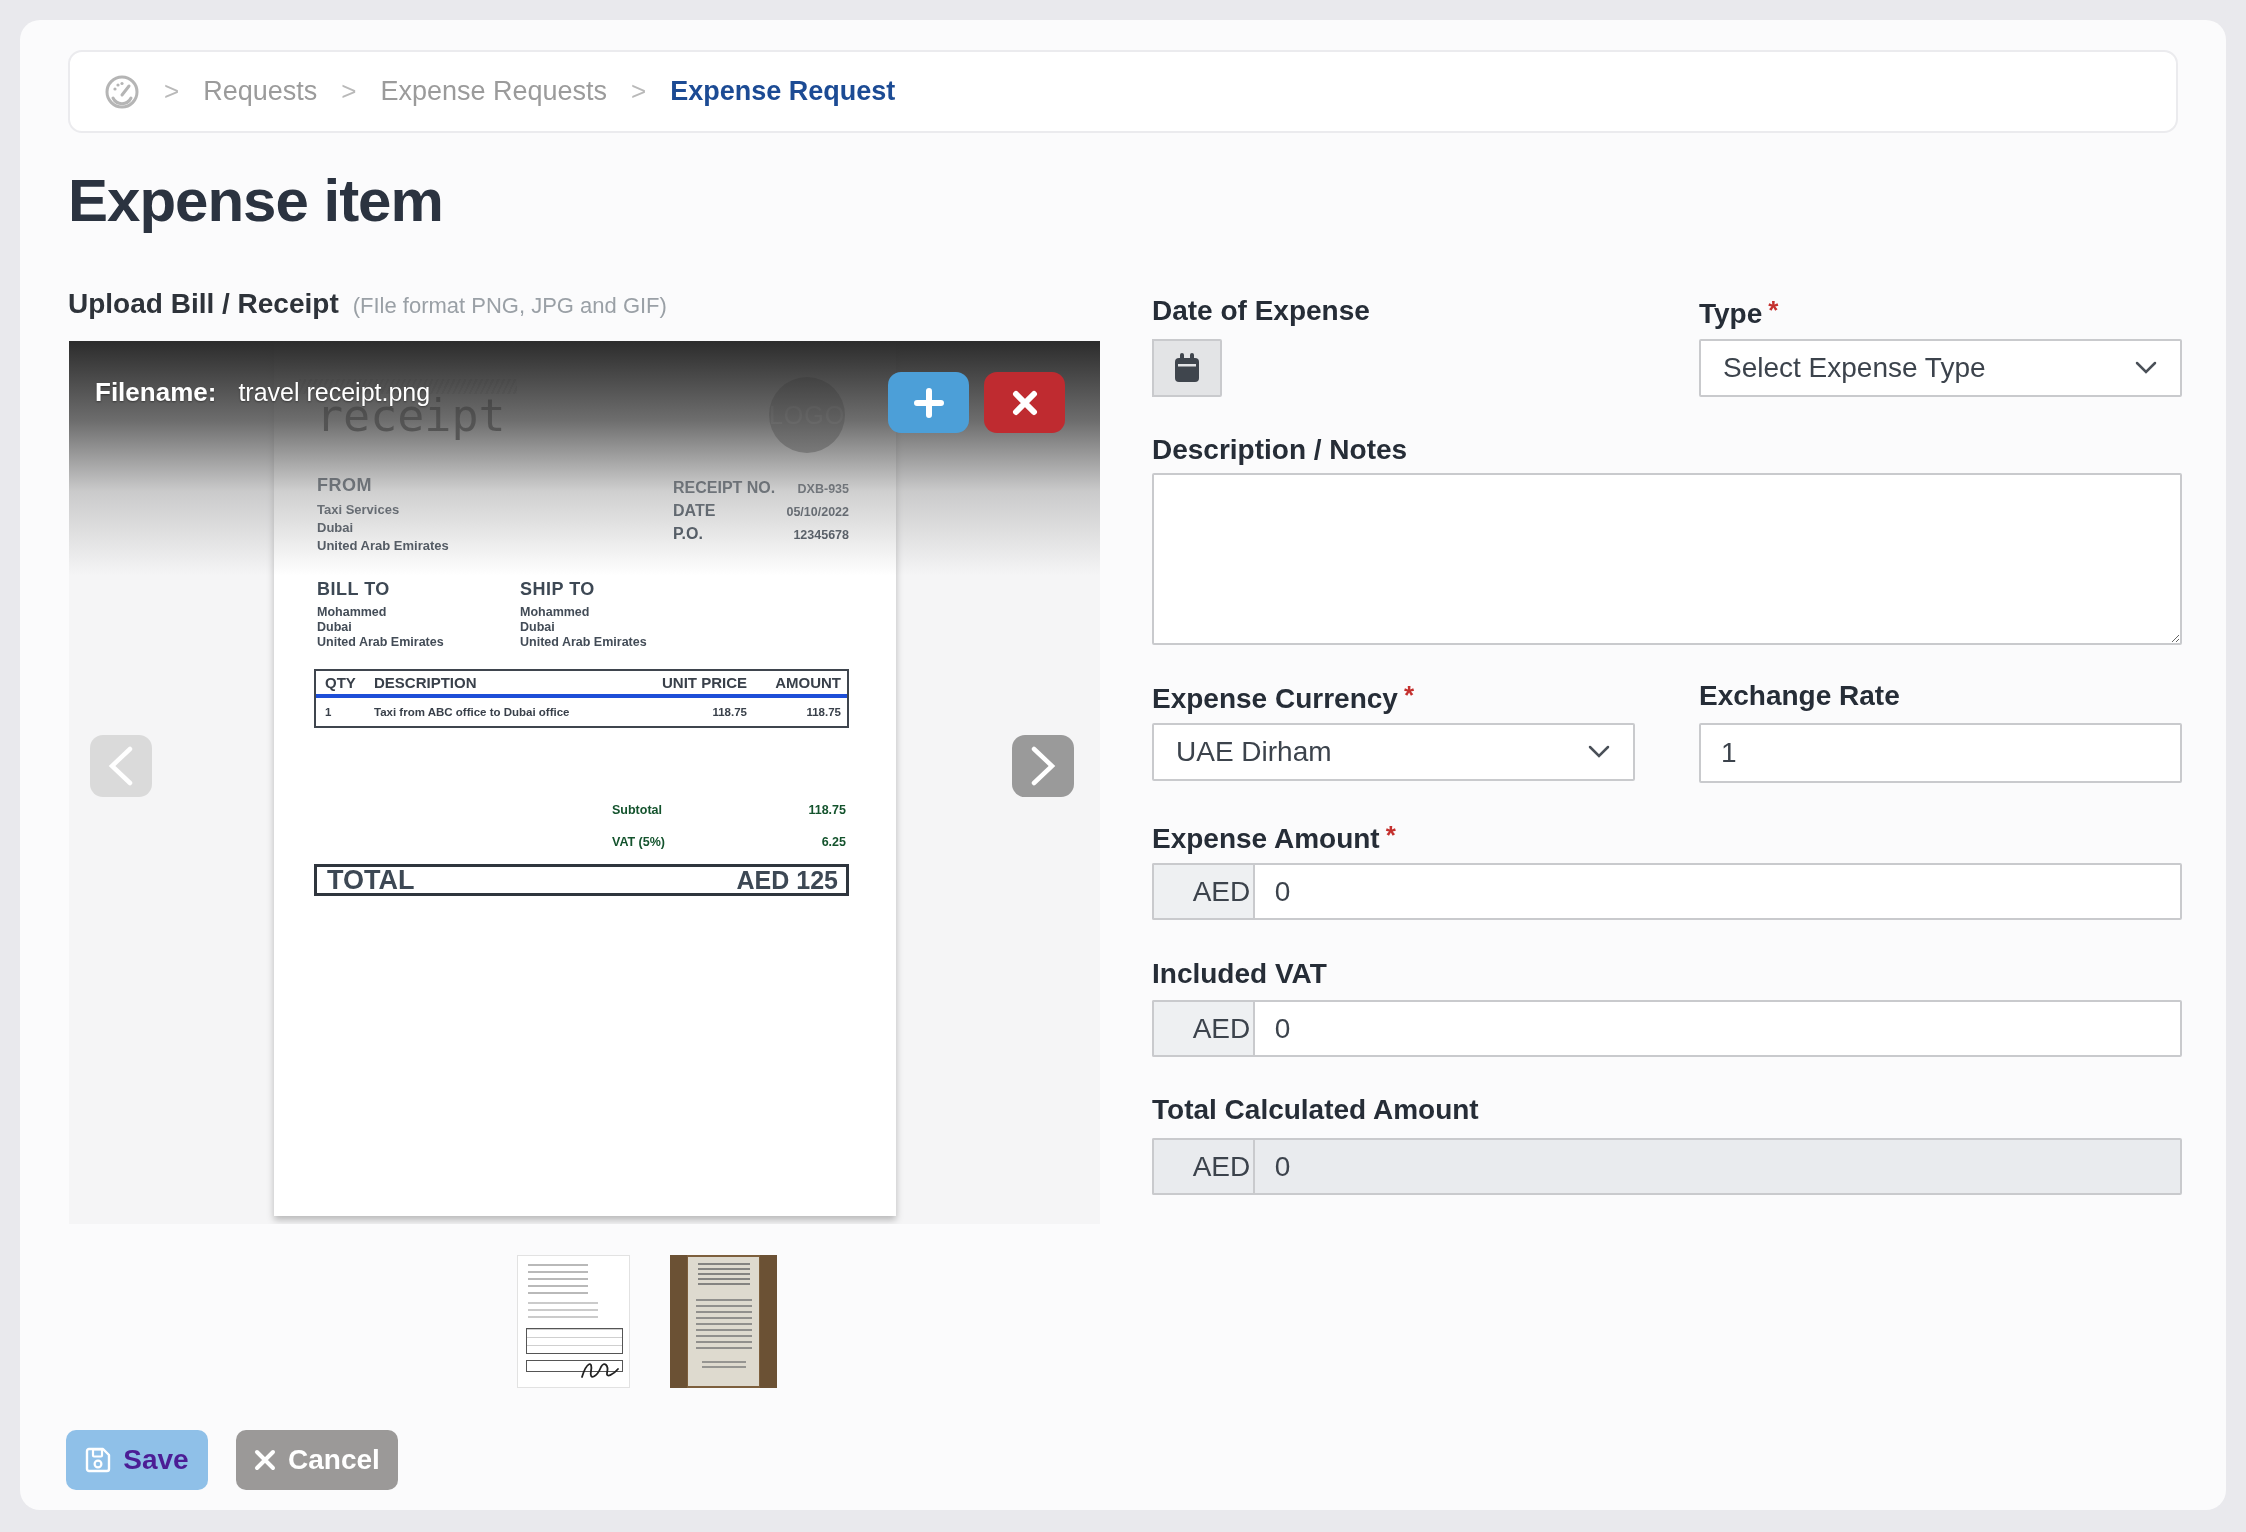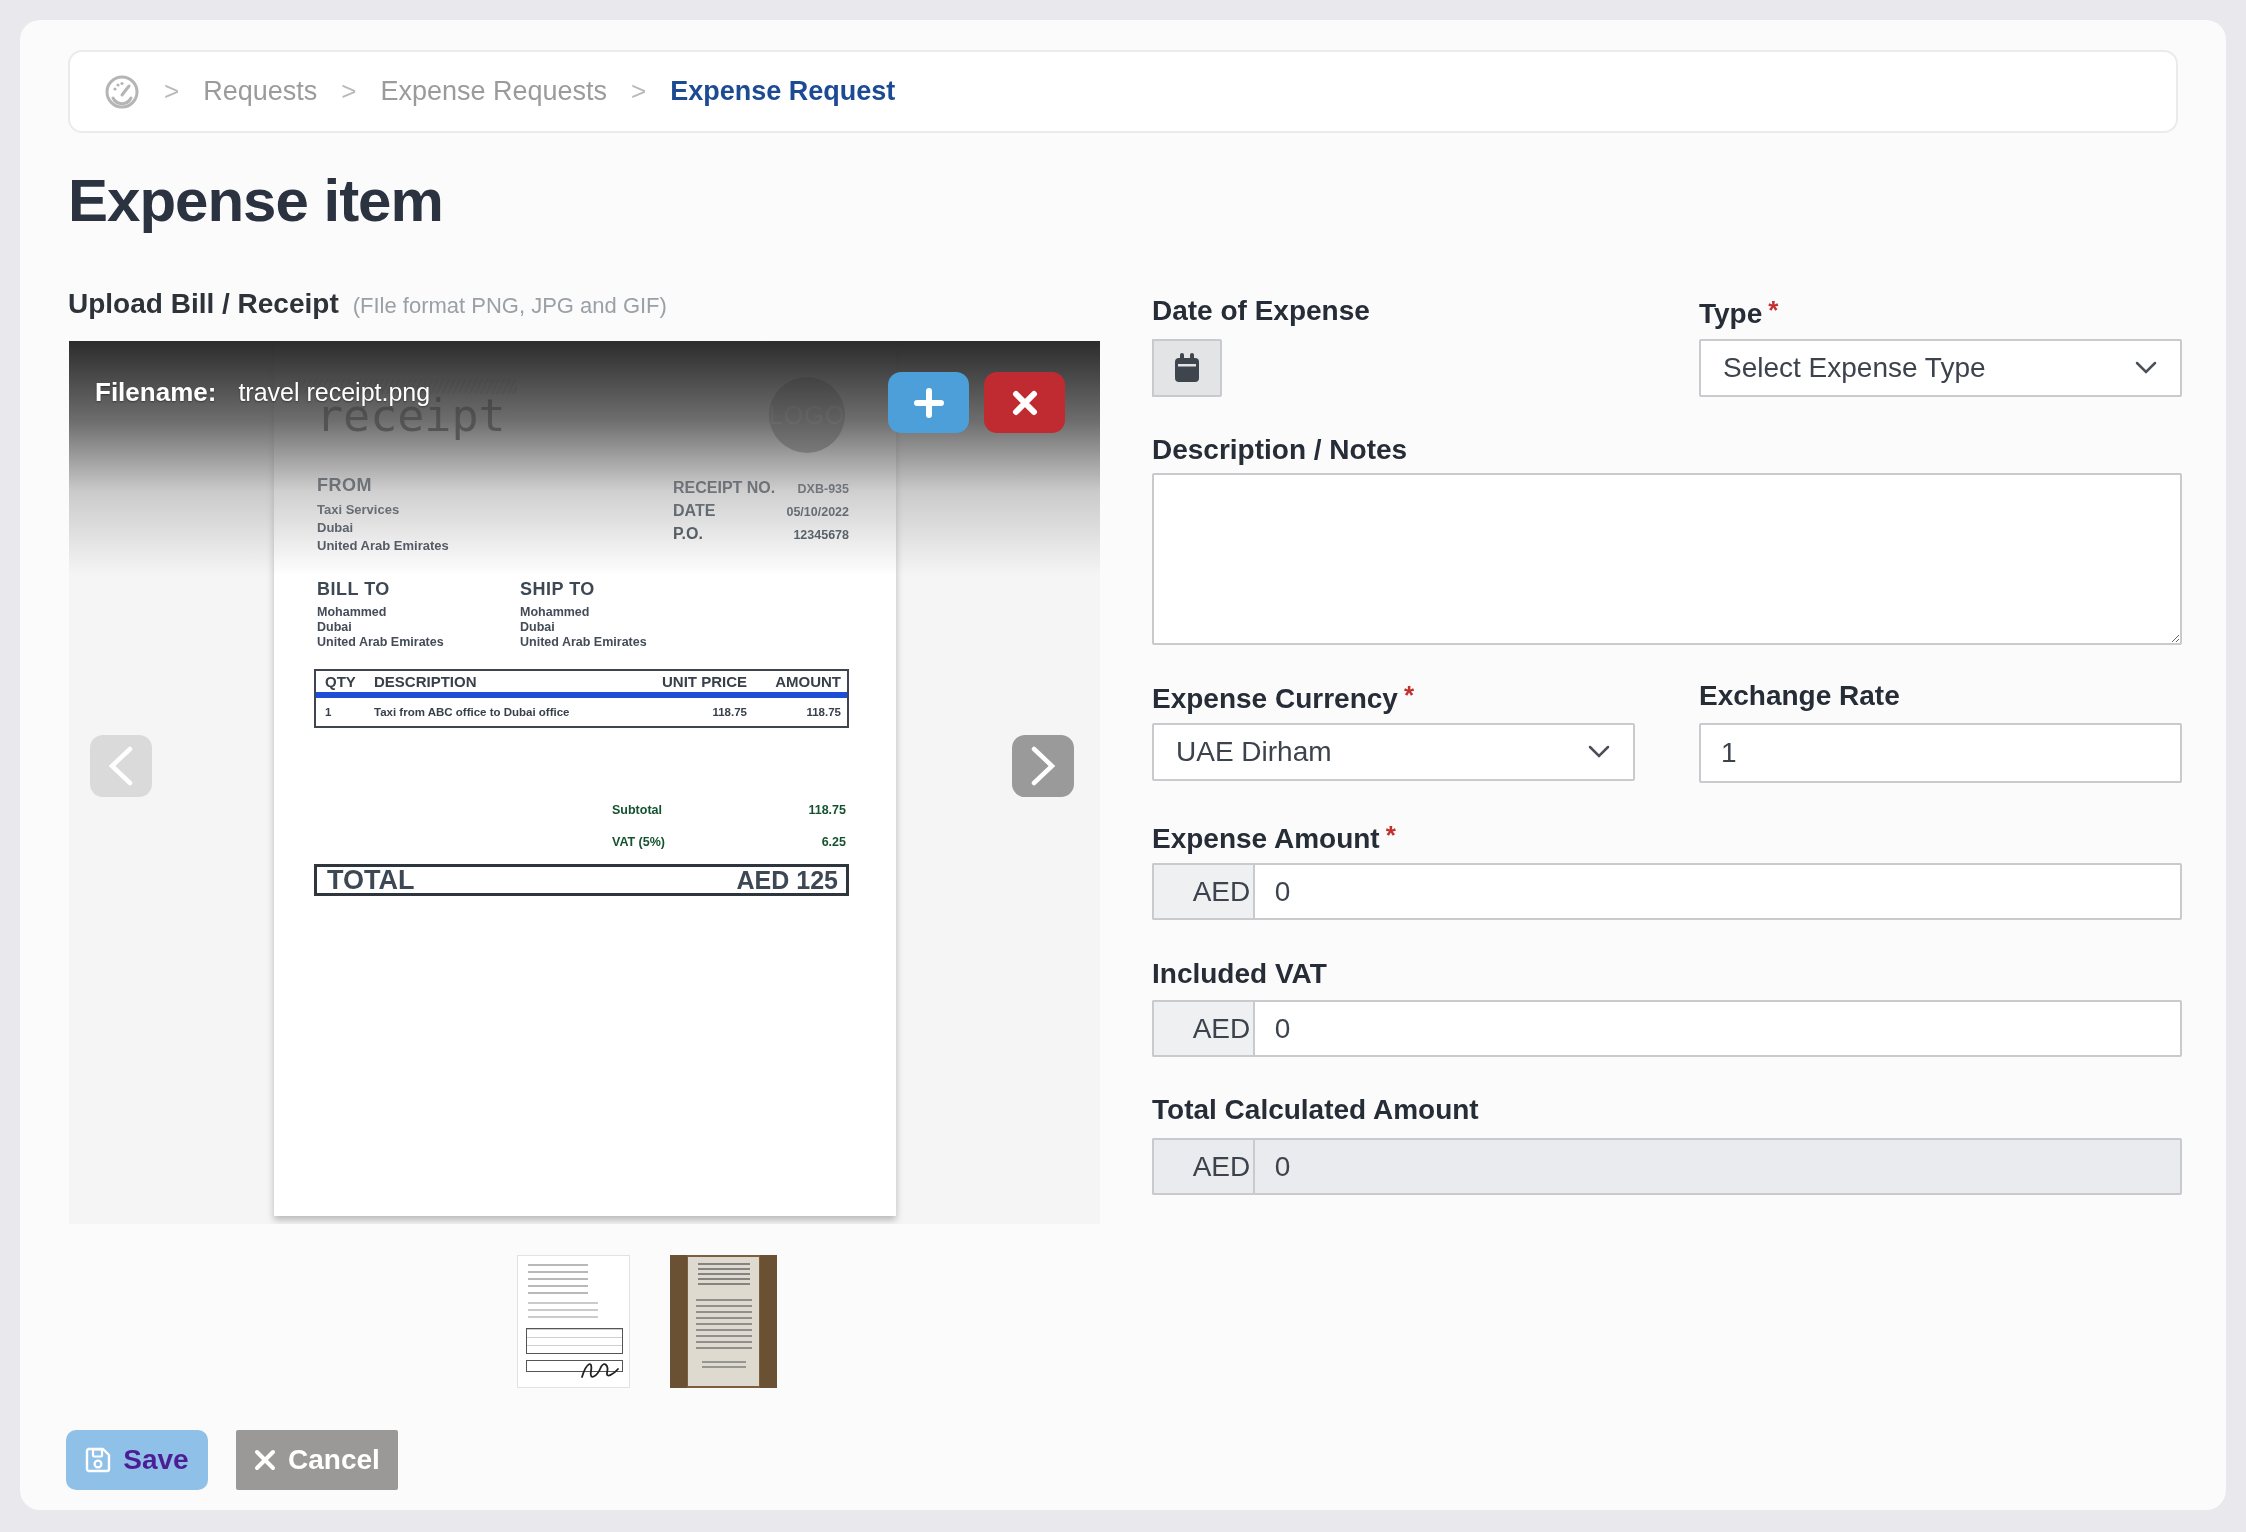--- a/index.html
+++ b/index.html
@@ -82,21 +82,21 @@
   .r-from { position:absolute; left:43px; top:134px; }
   .r-from .r-small { margin-top:6px; }
   .r-meta { position:absolute; left:399px; top:138px; width:176px; }
   .r-meta-row { display:flex; justify-content:space-between; align-items:baseline; margin-bottom:5px; }
   .r-meta-row .lab { font-size:16px; font-weight:700; color:#3d4854; }
   .r-meta-row .val { font-size:12.5px; color:#434c57; font-weight:600; }
   .r-billto { position:absolute; left:43px; top:238px; }
   .r-shipto { position:absolute; left:246px; top:238px; }
   .r-billto .r-small, .r-shipto .r-small { margin-top:5px; font-size:12.5px; line-height:14px; }
   .r-table { position:absolute; left:40px; top:328px; width:535px; border:2px solid #3f454e; }
-  .r-thead { display:flex; border-bottom:6px solid #1d4ed8; height:27px; align-items:center;
+  .r-thead { display:flex; border-bottom:4px solid #1d4ed8; height:27px; align-items:center;
     font-size:15px; font-weight:700; color:#39404a; }
   .r-trow { display:flex; height:28px; align-items:center; font-size:11.5px; color:#39404a; font-weight:600; }
   .c-qty { width:58px; padding-left:9px; }
   .c-desc { flex:1; }
   .c-price { width:115px; text-align:right; }
   .c-amt { width:100px; text-align:right; padding-right:6px; }
   .r-summary { position:absolute; left:40px; top:462px; width:535px; }
   .r-sumrow { display:flex; justify-content:flex-end; margin-bottom:18px; font-size:12.5px; font-weight:700; color:#14532d; }
   .r-sumrow .lab { width:120px; text-align:left; }
   .r-sumrow .val { width:117px; text-align:right; padding-right:3px; }
@@ -162,21 +162,21 @@
   .amount-group.disabled .addon { background:#e9ebee; }
   .amount-group.disabled .f-input { background:#e9ebee; color:#3c434c; }
   
   .btn-save {
     position:absolute; left:46px; top:1410px; width:142px; height:60px; border:none; border-radius:10px;
     background:#8fc0e8; color:#4c1d95; font-size:28px; font-weight:700; cursor:pointer;
     display:flex; align-items:center; justify-content:center; gap:12px;
     font-family:"Liberation Sans", sans-serif;
   }
   .btn-cancel {
-    position:absolute; left:216px; top:1410px; width:162px; height:60px; border:none; border-radius:2px;
+    position:absolute; left:216px; top:1410px; width:162px; height:60px; border:none; border-radius:10px;
     background:#9b9998; color:#fff; font-size:28px; font-weight:700; cursor:pointer;
     display:flex; align-items:center; justify-content:center; gap:12px;
     font-family:"Liberation Sans", sans-serif;
   }
 </style>
 </head>
 <body>
 
 <div class="card">
 

